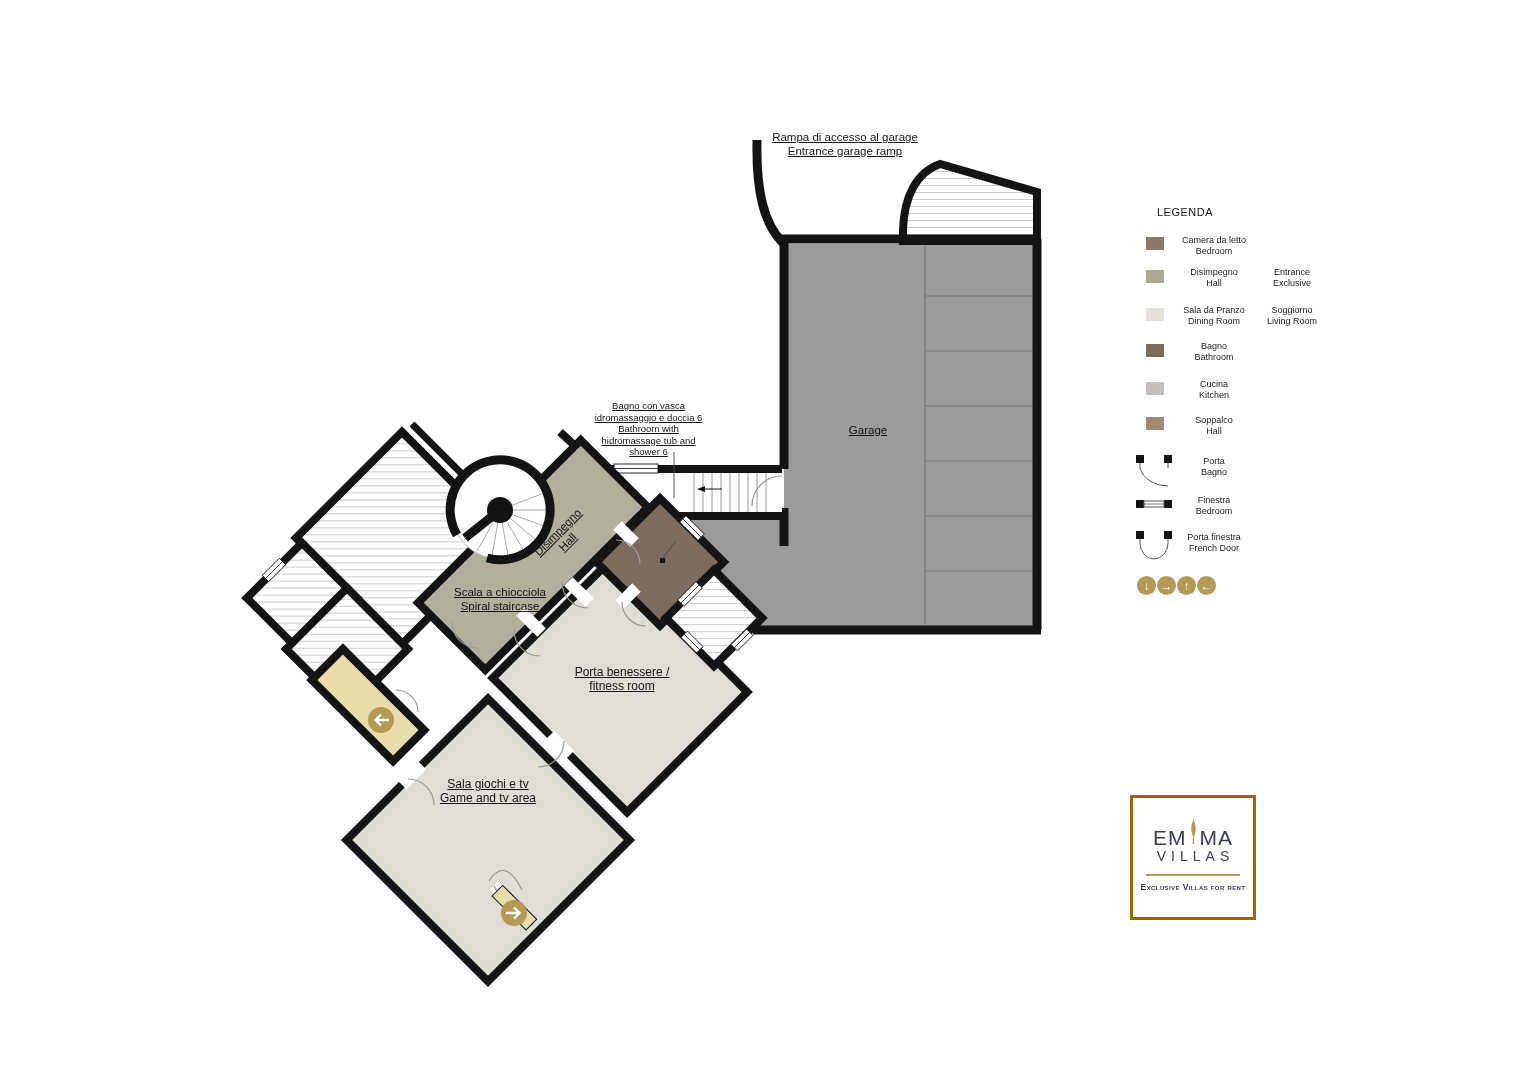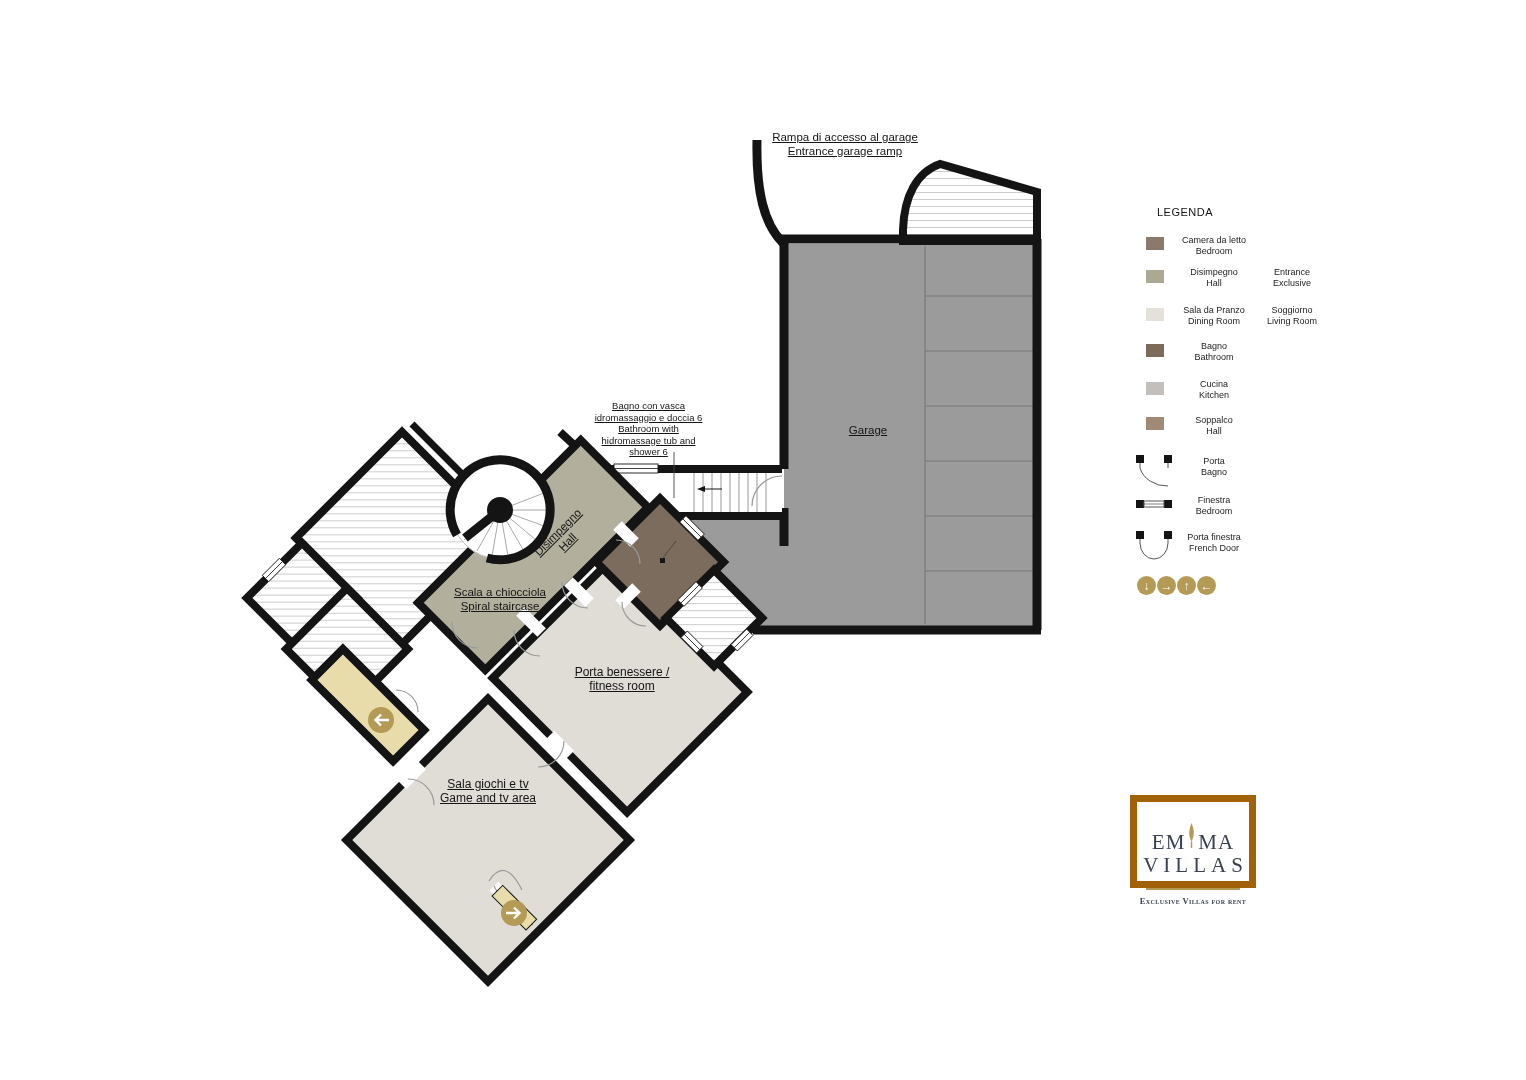--- a/index.html
+++ b/index.html
@@ -15,27 +15,27 @@
   .legend-title{position:absolute;left:1150;top:206px;font-size:11px;letter-spacing:.5px;}
   .lg-sw{position:absolute;width:18px;height:13px;}
   .lg-txt{position:absolute;text-align:center;font-size:9px;line-height:10.5px;color:#222;}
   .lg-c1{left:1166px;width:96px;}
   .lg-c2{left:1252px;width:80px;}
   .lg-icon{position:absolute;left:1136px;}
   .nav-row{position:absolute;left:1137px;top:576px;display:flex;gap:1px;}
   .nav-btn{width:19px;height:19px;border-radius:50%;display:flex;align-items:center;
       justify-content:center;color:#fff;font-size:12px;font-weight:bold;cursor:pointer;}
   
-  .logo-box{position:absolute;left:1130px;top:795px;width:126px;height:93px;
-      border:7px solid #a16207;background:#fff;box-sizing:border-box;
+  .logo-box{position:absolute;left:1130px;top:795px;width:126px;height:125px;
+      border:3px solid #a16207;background:#fff;box-sizing:border-box;
       display:flex;flex-direction:column;align-items:center;
-      font-family:Liberation Serif, serif;color:#3a4050;}
+      font-family:Liberation Sans, sans-serif;color:#3a4050;}
   .logo-line1{display:flex;align-items:baseline;margin-top:20px;
       font-size:21px;letter-spacing:1px;}
-  .logo-line2{font-size:21px;letter-spacing:5px;margin-top:-2px;text-indent:5px;}
+  .logo-line2{font-size:14px;letter-spacing:5px;margin-top:-2px;text-indent:5px;}
   .logo-rule{width:94px;border:none;border-top:2px solid #b49a55;margin:10px 0 6px 0;}
   .logo-tag{font-size:8.5px;letter-spacing:.4px;font-variant:small-caps;font-weight:bold;}
 </style>
 </head>
 <body>
 
 <svg id="plan-svg" width="1526" height="1080" viewBox="0 0 1526 1080">
   <defs>
     <pattern id="hatchH" width="7" height="7" patternUnits="userSpaceOnUse">
       <rect width="7" height="7" fill="#ffffff"></rect>

